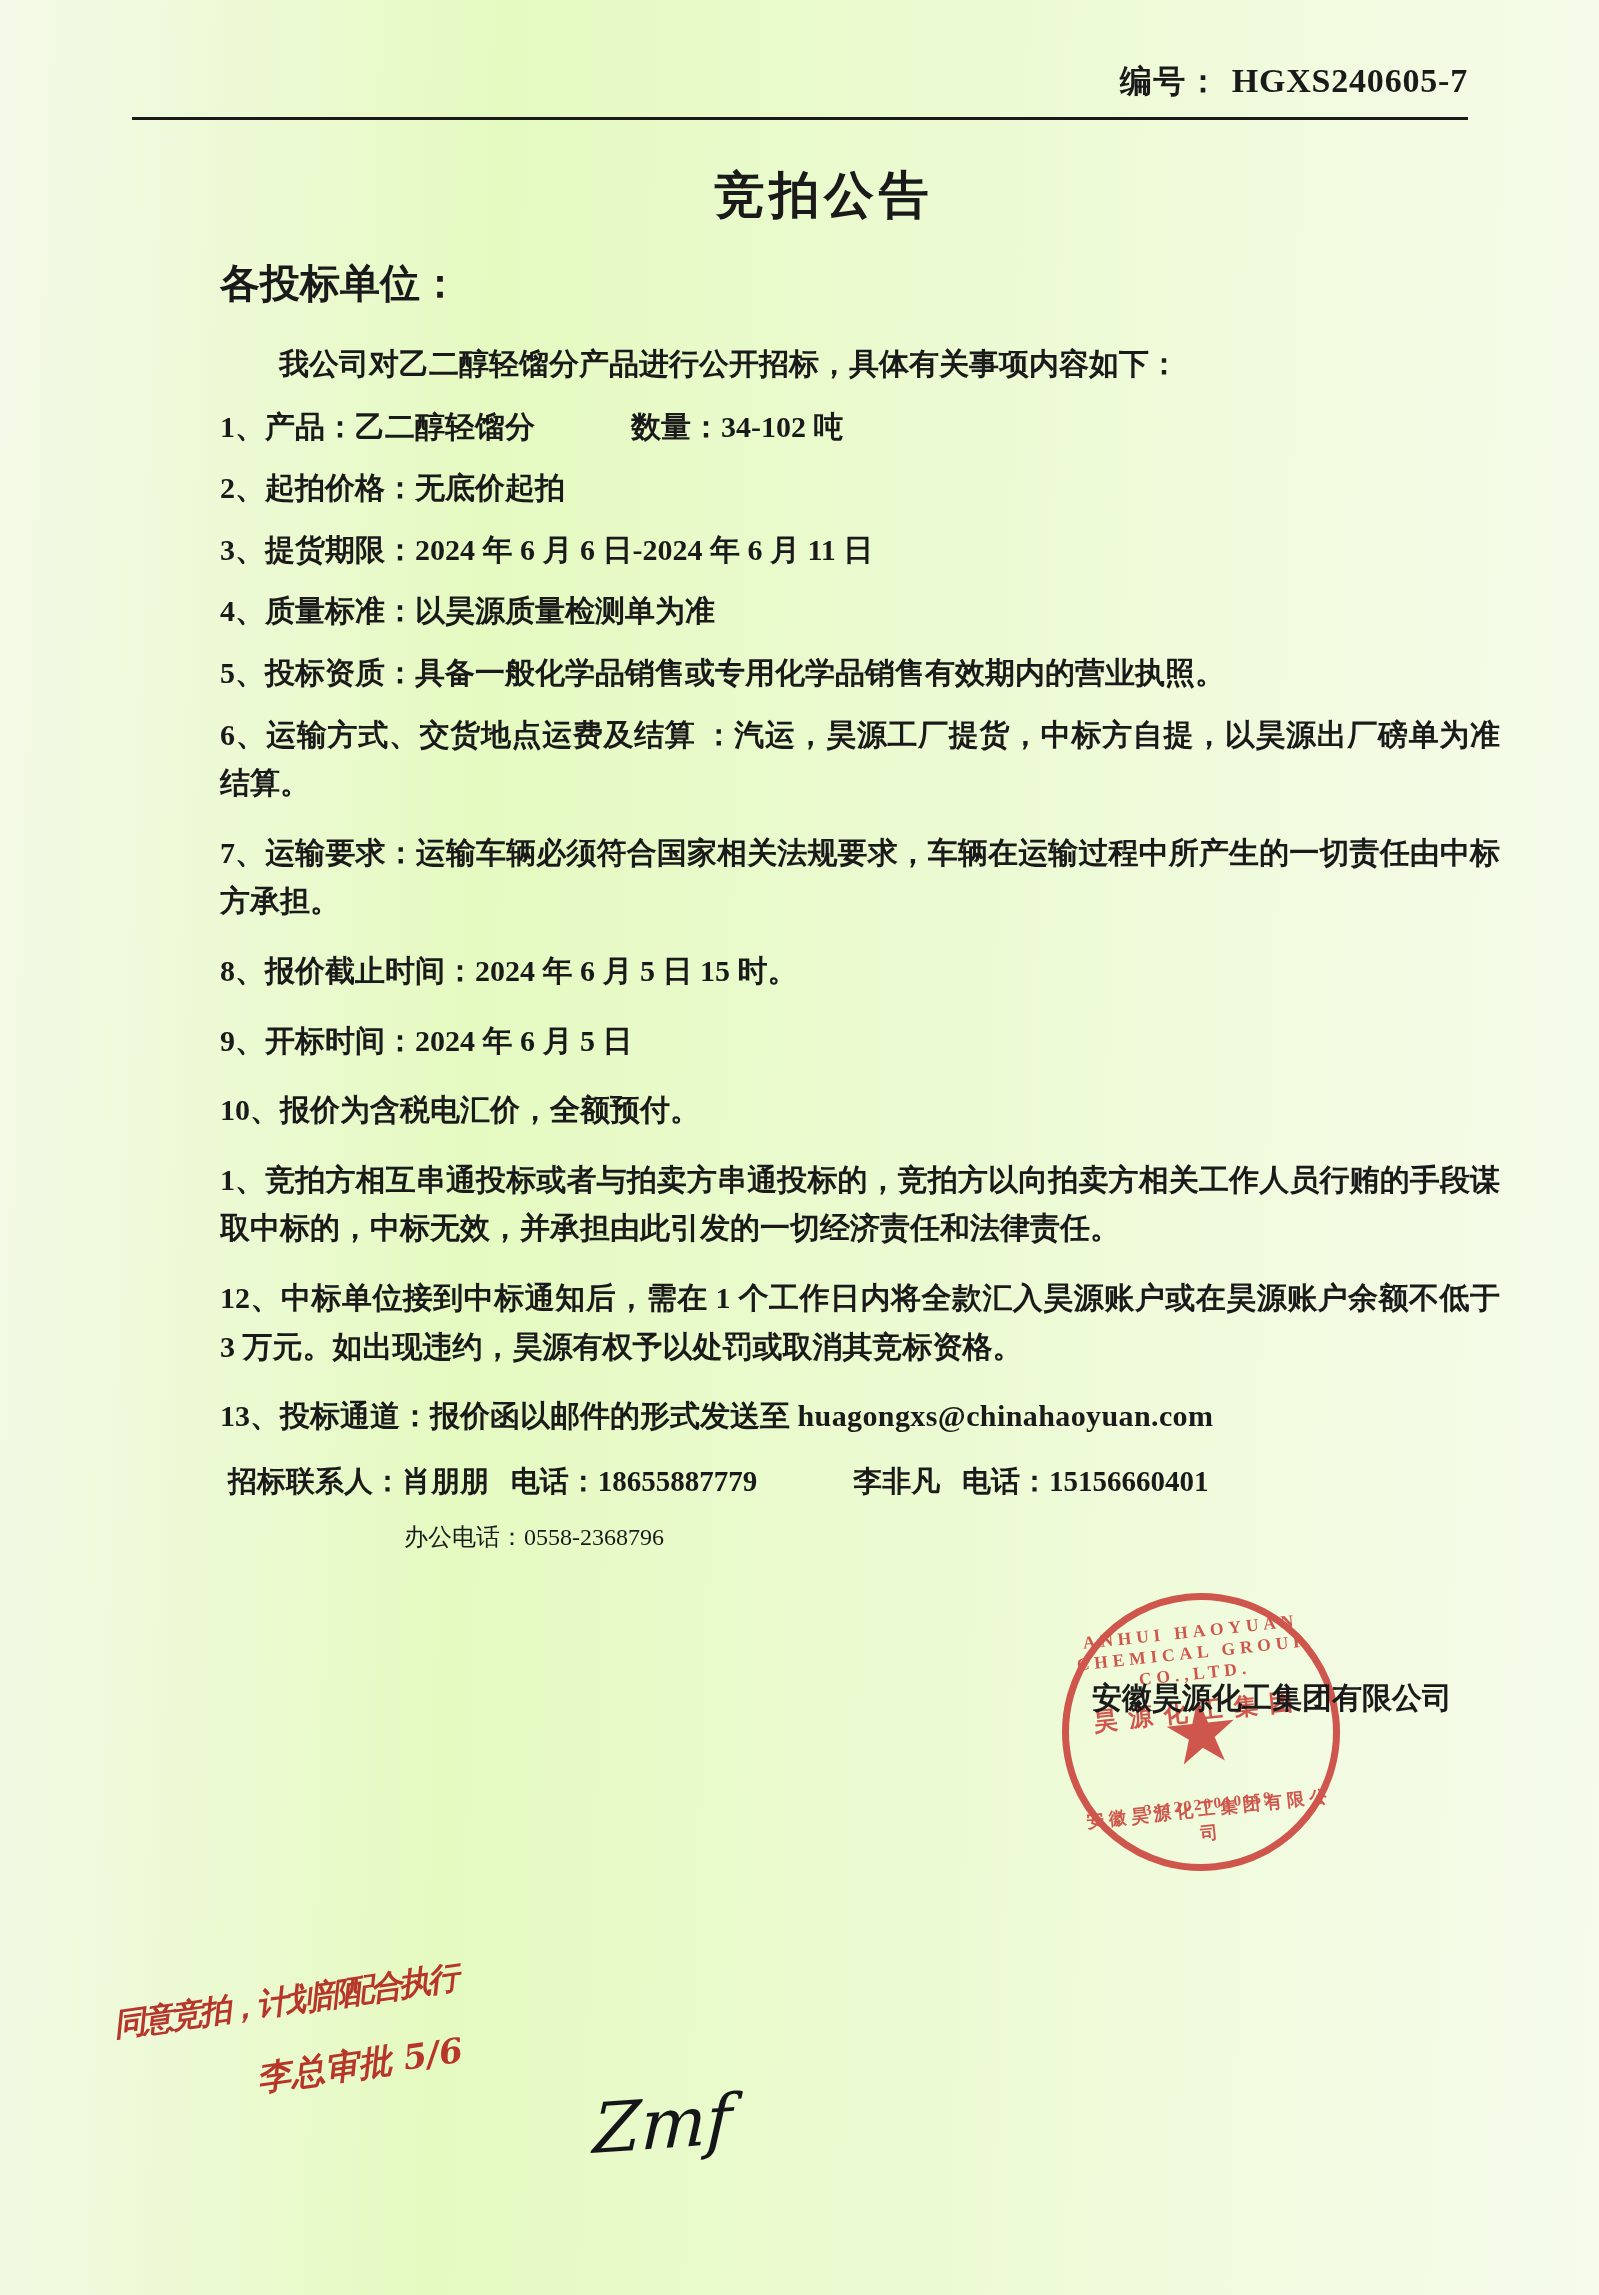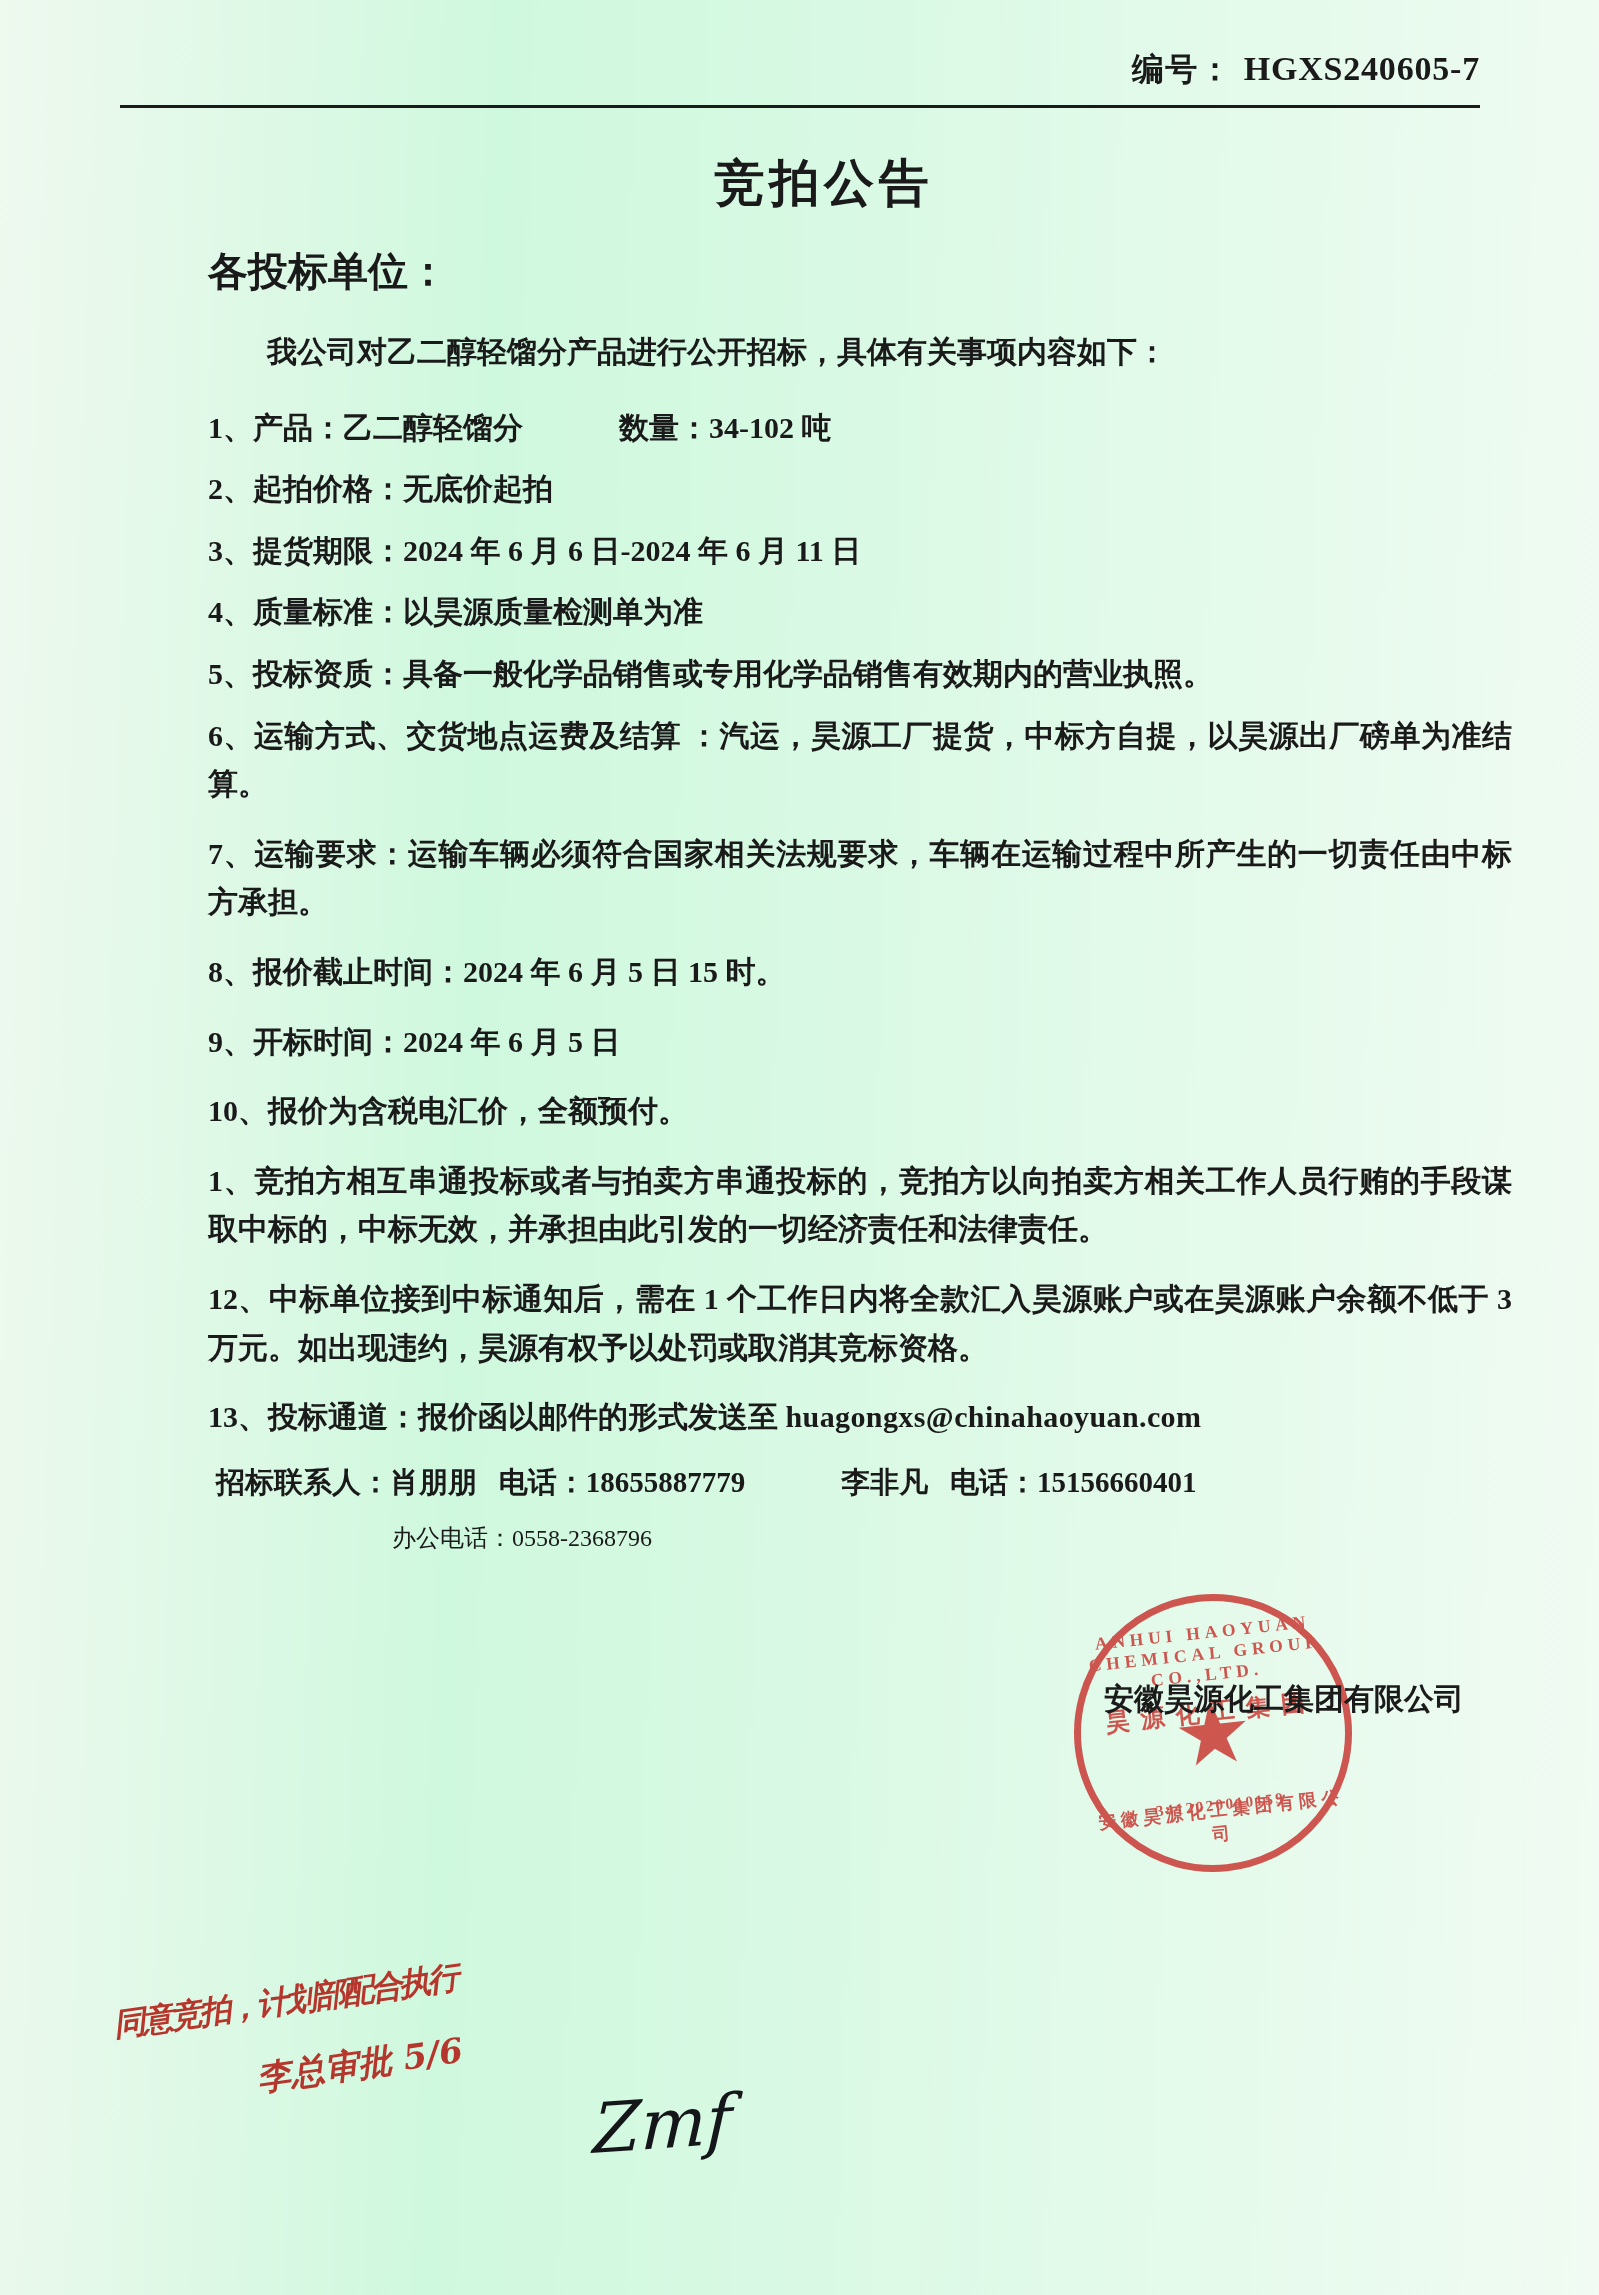--- a/index.html
+++ b/index.html
@@ -12,23 +12,23 @@
     height: 2295px;
     font-family: "Liberation Serif", "DejaVu Serif", serif;
     color: #1a1a1a;
     position: relative;
     overflow: hidden;
   }
   .page {
     position: relative;
     width: 1600px;
     height: 2295px;
-    background: #86efac;
+    background: #bef264;
     box-sizing: border-box;
-    padding: 0;
+    padding: 12px;
   }
   
   .page::before {
     content: "";
     position: absolute;
     inset: 0;
     background:
       linear-gradient(92deg, rgba(250,250,246,0.9) 0%, rgba(255,255,255,0.6) 30%, rgba(252,252,250,0.9) 100%);
     pointer-events: none;
   }
@@ -76,21 +76,21 @@
   .salutation {
     font-size: 40px;
     font-weight: 700;
     margin: 8px 0 21px 0;
   }
 
   .intro {
     font-size: 30px;
     line-height: 1.55;
     text-indent: 59px;
-    margin-bottom: 28px;
+    margin-bottom: 15px;
     font-weight: 600;
   }
 
   .clause {
     font-size: 30px;
     line-height: 1.62;
     margin: 0 0 13px 0;
     font-weight: 600;
     text-align: justify;
   }

